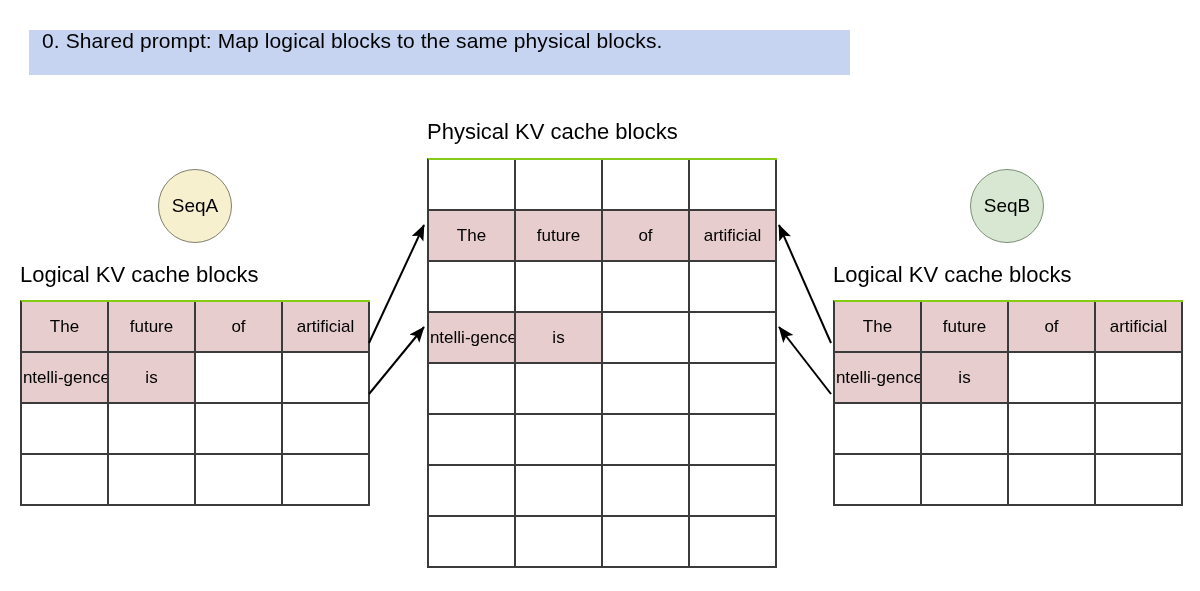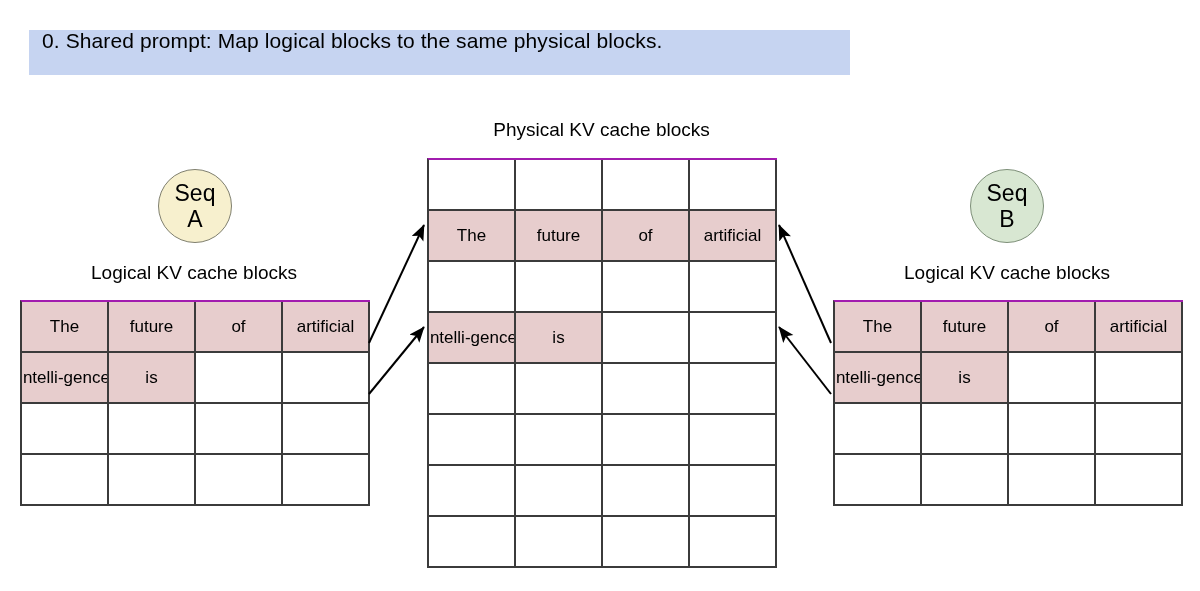--- a/index.html
+++ b/index.html
@@ -32,22 +32,22 @@
   .banner-text {
     font-size: 21px;
     line-height: 1;
     letter-spacing: 0.1px;
     white-space: nowrap;
   }
 
   
   .title {
     position: absolute;
-    font-size: 19px;
-    text-align: center;
+    font-size: 22px;
+    text-align: left;
     white-space: nowrap;
   }
   #physical-title {
     left: 427px;
     top: 119px;
     width: 349px;
   }
   #left-title {
     left: 20px;
     top: 262px;
@@ -60,45 +60,45 @@
   }
 
   
   .seq-circle {
     position: absolute;
     width: 74px;
     height: 74px;
     border-radius: 50%;
     border: 1px solid #7f7f6e;
     display: flex;
-    flex-direction: column;
+    flex-direction: row;
     align-items: center;
     justify-content: center;
-    font-size: 23px;
+    font-size: 19px;
     line-height: 1.15;
     box-sizing: border-box;
   }
   #seq-a-circle {
     left: 158px;
     top: 169px;
     background: #f7f0ce;
   }
   #seq-b-circle {
     left: 970px;
     top: 169px;
     background: #d8e7d2;
     border-color: #7d8f78;
   }
 
   
   .grid {
     position: absolute;
     display: grid;
     box-sizing: border-box;
-    border-top: 2px solid #a21caf;
+    border-top: 2px solid #84cc16;
     border-left: 2px solid #3b3b3b;
     background: #3b82f6;
   }
   .cell {
     box-sizing: border-box;
     border-right: 2px solid #3b3b3b;
     border-bottom: 2px solid #3b3b3b;
     display: flex;
     align-items: center;
     justify-content: center;

